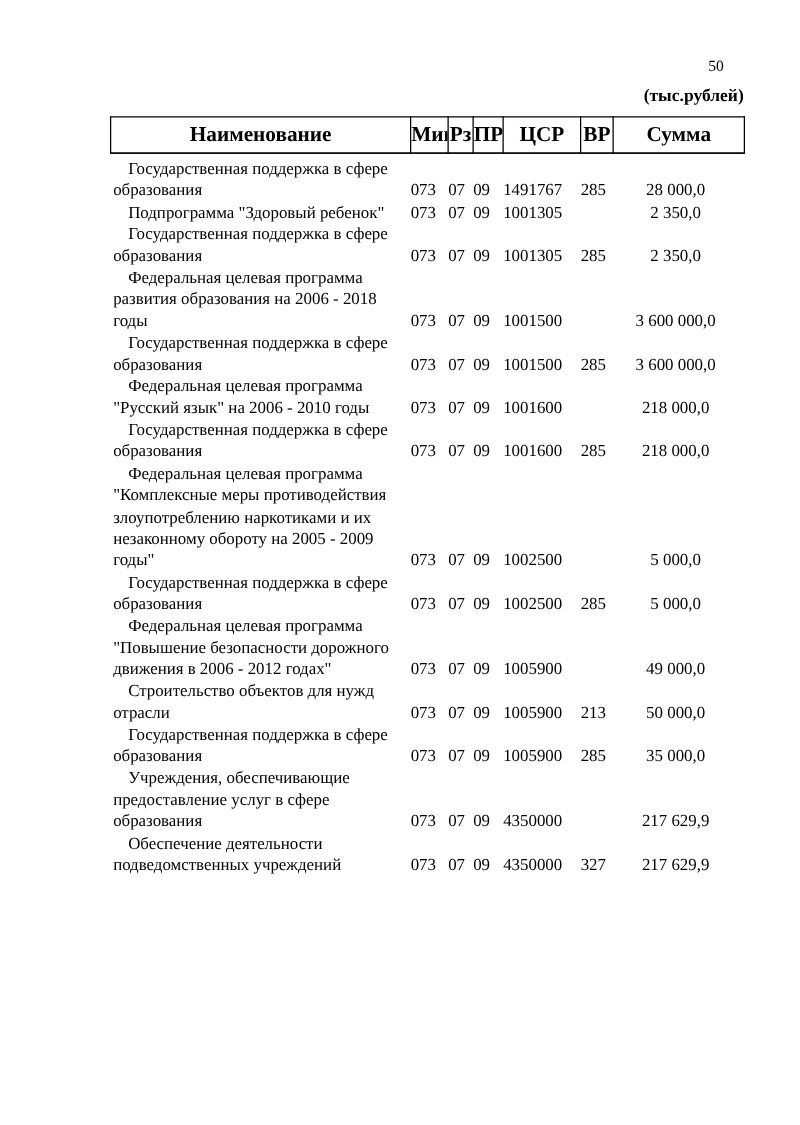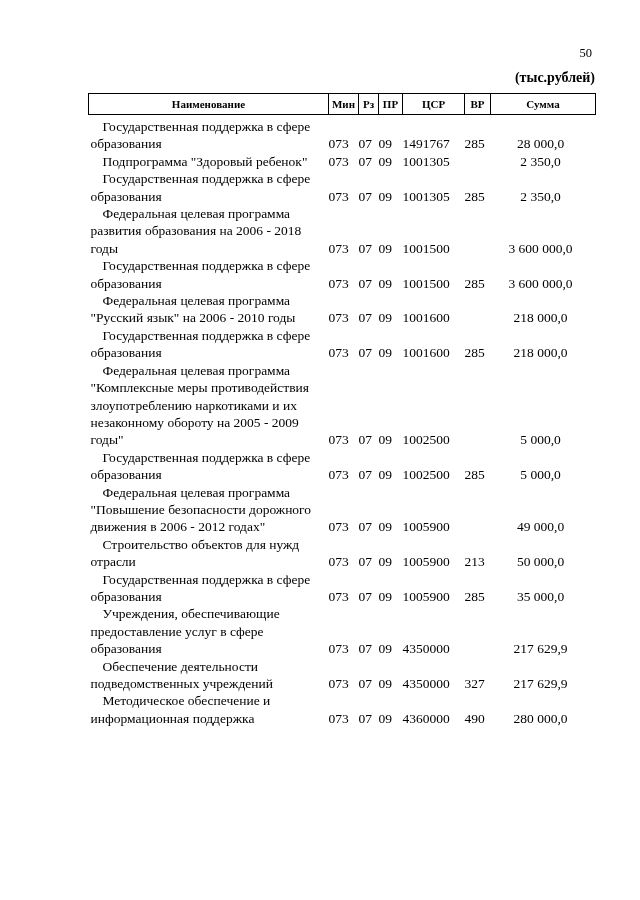--- a/index.html
+++ b/index.html
@@ -12,21 +12,21 @@
     width: 640px;
     height: 900px;
     background: #ffffff;
     font-family: "Liberation Serif", serif;
     color: #000000;
     overflow: hidden;
   }
   .page-number {
     position: absolute;
     top: 46px;
-    right: 48px;
+    right: 61px;
     font-size: 12.5px;
   }
   .units-label {
     position: absolute;
     top: 70px;
     right: 45px;
     font-size: 14px;
     font-weight: bold;
     font-family: Liberation Serif, serif;
   }
@@ -44,21 +44,21 @@
   table.budget col.c-rz   { width: 20px; }
   table.budget col.c-pr   { width: 24px; }
   table.budget col.c-csr  { width: 62px; }
   table.budget col.c-vr   { width: 26px; }
   table.budget col.c-sum  { width: 105px; }
   thead th {
     border: 1px solid #000000;
     font-weight: bold;
     text-align: center;
     padding: 4px 0px;
-    font-size: 11px;
+    font-size: 17px;
     overflow: hidden;
   }
   tbody td {
     vertical-align: bottom;
     padding: 0;
     line-height: 17.4px;
     border: none;
   }
   tbody tr:first-child td { padding-top: 3px; }
   td.col-name {
@@ -223,24 +223,15 @@
         </tr>
         <tr>
           <td class="col-name">Обеспечение деятельности подведомственных учреждений</td>
           <td class="col-min">073</td>
           <td class="col-rz">07</td>
           <td class="col-pr">09</td>
           <td class="col-csr">4350000</td>
           <td class="col-vr">327</td>
           <td class="col-sum">217 629,9</td>
         </tr>
-        <tr>
-          <td class="col-name">Методическое обеспечение и информационная поддержка</td>
-          <td class="col-min">073</td>
-          <td class="col-rz">07</td>
-          <td class="col-pr">09</td>
-          <td class="col-csr">4360000</td>
-          <td class="col-vr">490</td>
-          <td class="col-sum">280 000,0</td>
-        </tr>
       </tbody>
   </table>
 </div>
 
 </body></html>

